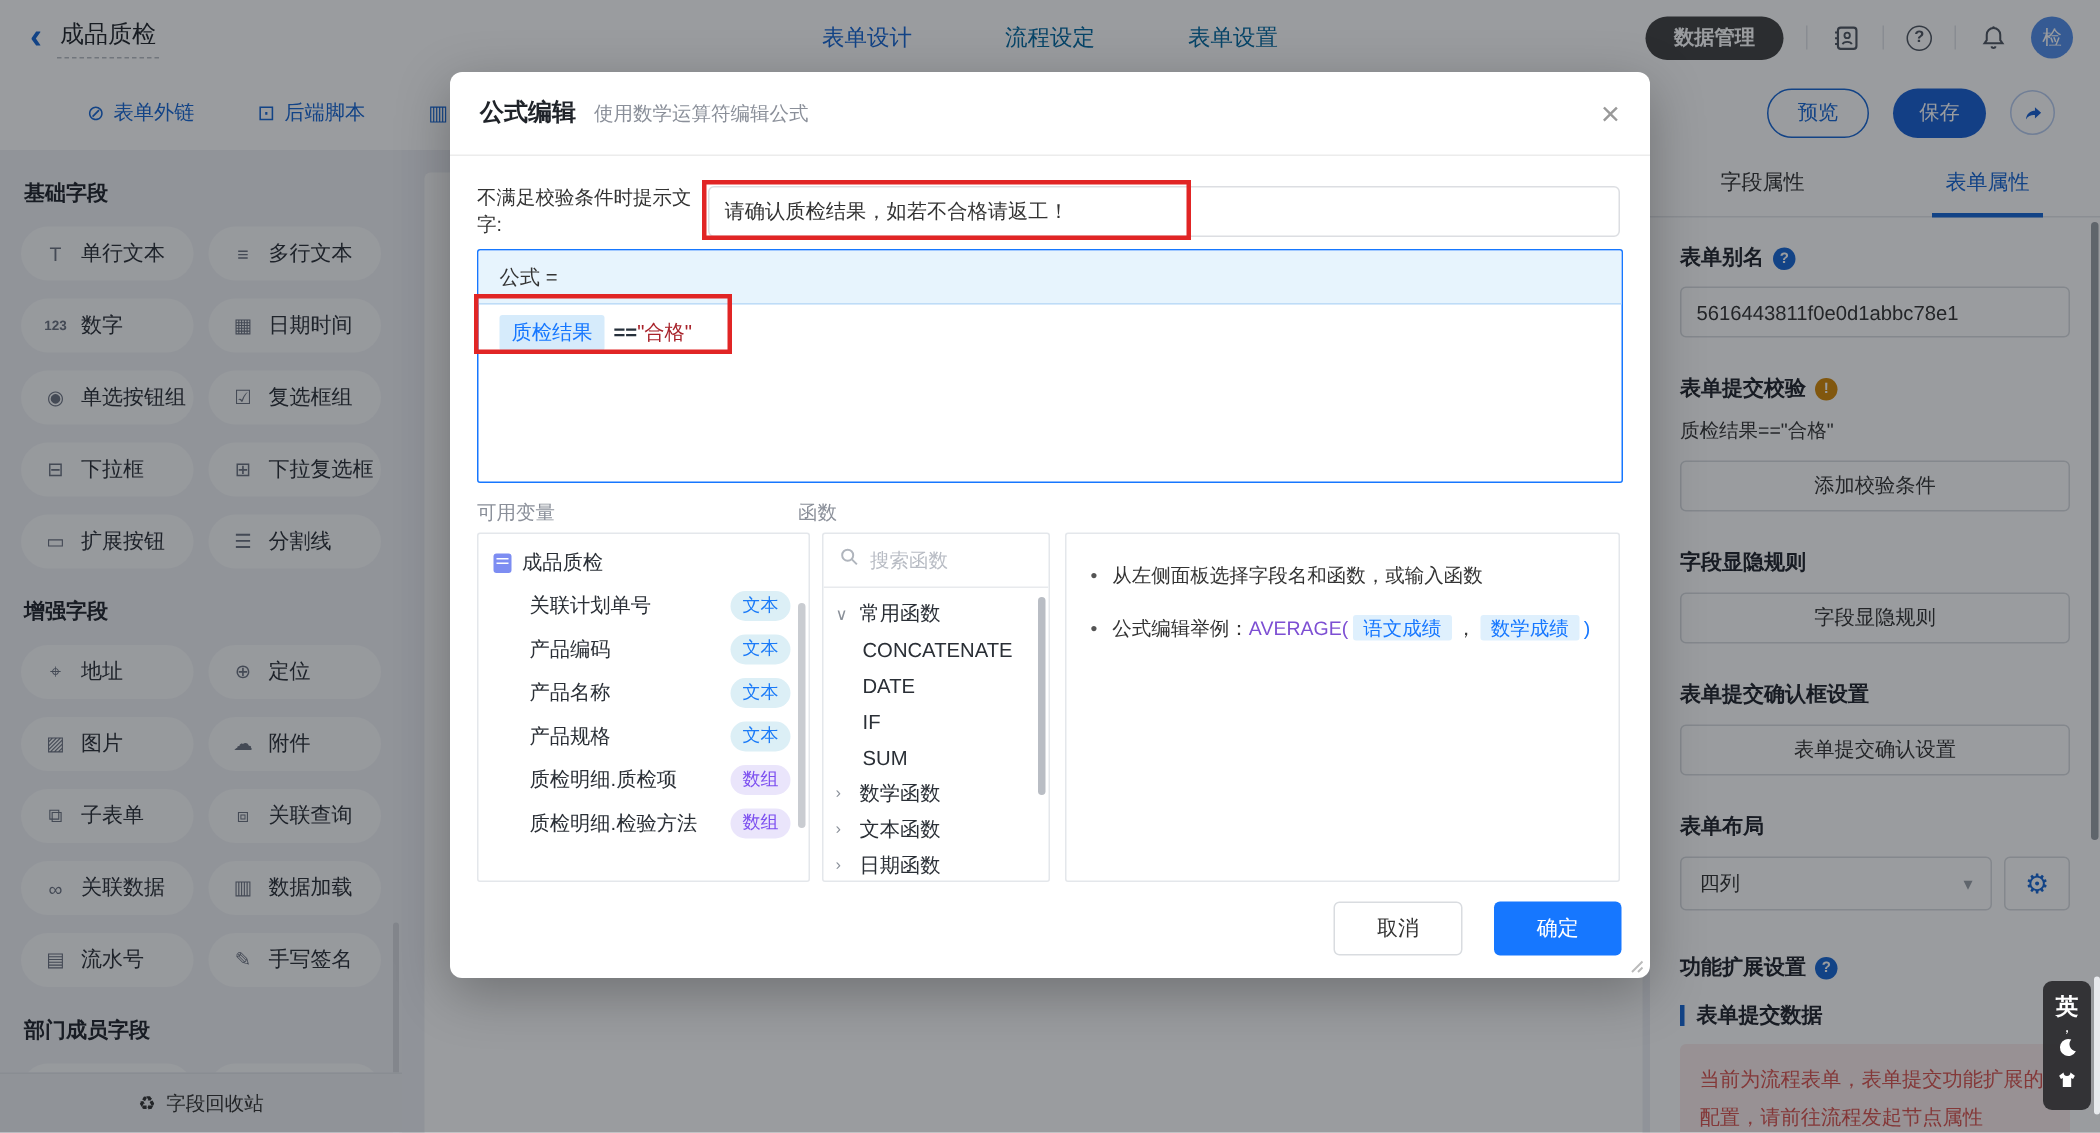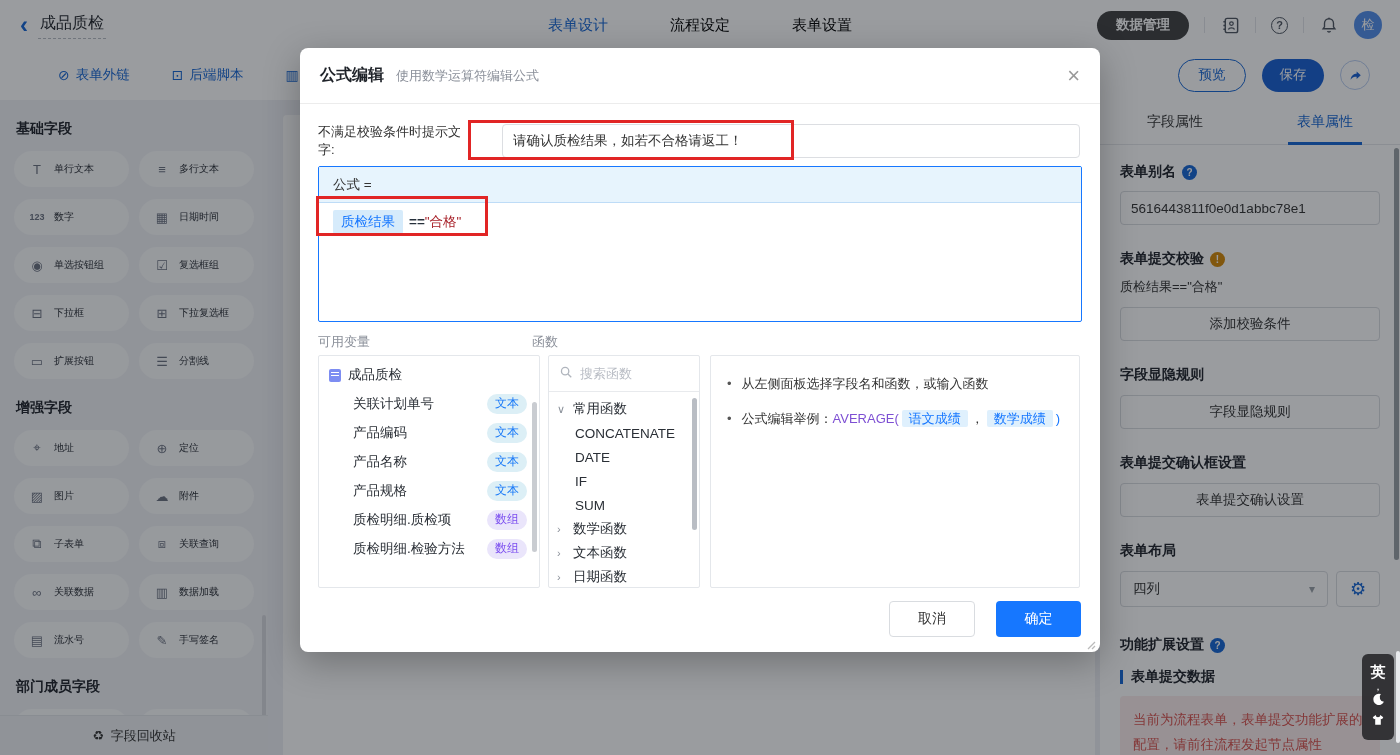--- a/index.html
+++ b/index.html
@@ -8,21 +8,21 @@
 
   
   #app { position:absolute; inset:0; }
 
   
   .navbar { position:absolute; top:0; left:0; right:0; height:50px; background:#fff; z-index:2; }
   .nav-left { position:absolute; left:20px; top:0; height:50px; display:flex; align-items:center; gap:10px; }
   .back-ic { color:#1666d4; font-size:24px; font-weight:bold; line-height:1; cursor:pointer; }
   .form-title { font-size:16px; color:#1f2329; border-bottom:1px dashed #b9bdc4; padding:2px 2px 4px; }
   .nav-tabs { position:absolute; left:50%; transform:translateX(-50%); top:0; height:50px; display:flex; gap:62px; align-items:center; }
-  .nav-tab { font-size:15px; color:#000000; cursor:pointer; }
+  .nav-tab { font-size:15px; color:#0369a1; cursor:pointer; }
   .nav-tab.active { color:#1666d4; }
   .nav-right { position:absolute; right:18px; top:0; height:50px; display:flex; align-items:center; gap:15px; }
   .btn-green { background:#404040; color:#fff; font-size:13.5px; height:29px; padding:0 19px; border:none; border-radius:15px; cursor:pointer;font-weight:bold; }
   .vsep { width:1px; height:16px; background:#e2e4e8; }
   .nav-ic { width:20px; height:20px; display:flex; align-items:center; justify-content:center; cursor:pointer; }
   .help-ic { width:17px; height:17px; border:1.5px solid #4e5560; border-radius:50%; color:#4e5560; font-size:11px; font-weight:bold; display:flex; align-items:center; justify-content:center; cursor:pointer; }
   .avatar { width:28px; height:28px; border-radius:50%; background:#528eea; color:#fff; font-size:13px; display:flex; align-items:center; justify-content:center; cursor:pointer; }
 
   
   .toolbar { position:absolute; top:50px; left:0; right:0; height:50px; background:#fff; z-index:1; }
@@ -34,21 +34,21 @@
   .btn-save { width:62px; height:33px; border-radius:17px; border:none; color:#fff; background:#1760d3; font-size:13.5px; cursor:pointer; }
   .share-circ { width:30px; height:30px; border-radius:50%; border:1px solid #b9cdf0; display:flex; align-items:center; justify-content:center; cursor:pointer; background:#fff; }
 
   
   .sidebar { position:absolute; top:100px; left:0; bottom:0; width:268px; background:#f0f2f5; overflow:hidden; }
   .sb-title { font-size:14px; font-weight:bold; color:#20242b; padding:0 16px; margin:20px 0 13px; }
   .sb-grid { display:grid; grid-template-columns:1fr 1fr; gap:12px 10px; padding:0 14px; }
   .pill { height:36px; background:#fafbfc; border-radius:18px; display:flex; align-items:center; padding:0 0 0 14px; gap:8px; cursor:grab; }
   .pill-ic { width:18px; text-align:center; color:#6b7280; font-size:13px; flex:0 0 auto; }
   .pill-ic.num { font-size:9px; font-weight:bold; letter-spacing:0; }
-  .pill-lb { font-size:10px; color:#2a2f36; white-space:nowrap; }
+  .pill-lb { font-size:14px; color:#2a2f36; white-space:nowrap; }
   .recycle-bar { position:absolute; left:0; right:0; bottom:0; height:40px; background:#eef0f3; border-top:1px solid #e2e5e9; display:flex; align-items:center; justify-content:center; gap:7px; font-size:13px; color:#333; cursor:pointer; z-index:3; }
   .sb-scroll { position:absolute; right:2px; top:515px; width:4px; height:170px; background:#d8dadf; border-radius:2px; }
 
   
   .canvas { position:absolute; top:100px; left:268px; right:300px; bottom:0; background:#eef0f4; overflow:hidden; }
   .form-card { position:absolute; left:15px; top:15px; width:812px; bottom:-10px; background:#fff; border-radius:4px 4px 0 0; padding:22px 0 0 18px; }
   .fc-label { font-size:13px; color:#333; margin-bottom:10px; }
   .fc-req { color:#e34d59; margin-right:2px; }
   .fc-divider { height:1px; background:#e8eaed; width:120px; margin:10px 0 24px; }
   .fc-input { width:300px; height:32px; border:1px solid #dcdfe3; border-radius:3px; margin-bottom:28px; background:#fff; }
@@ -81,21 +81,21 @@
   .overlay { position:absolute; inset:0; background:rgba(15,19,26,.42); z-index:40; }
 
   
   .modal { position:absolute; left:300px; top:48px; width:800px; height:604px; background:#fff; border-radius:8px; z-index:50; box-shadow:0 10px 36px rgba(0,0,0,.28); }
   .m-head { height:56px; border-bottom:1px solid #ececec; display:flex; align-items:center; padding:0 20px; }
   .m-title { font-size:16px; font-weight:bold; color:#1f2329; }
   .m-sub { font-size:13px; color:#8a8f99; margin-left:12px; }
   .m-close { margin-left:auto; font-size:22px; color:#999; cursor:pointer; line-height:1; }
   .hint-row { position:absolute; left:18px; right:20px; top:76px; height:34px; display:flex; align-items:center; }
   .hint-lb { font-size:13px; color:#333; width:154px; flex:0 0 auto; }
-  .hint-input { flex:1; height:34px; border:1px solid #dcdee2; border-radius:4px; padding:5px 10px; font-size:13.5px; color:#333; font-family:inherit;margin-left:30px; }
+  .hint-input { flex:1; height:34px; border:1px solid #dcdee2; border-radius:4px; padding:5px 10px; font-size:13.5px; color:#333; font-family:inherit; }
   .fx-box { position:absolute; left:18px; right:18px; top:118px; height:156px; border:1px solid #1677ff; border-radius:2px; overflow:hidden; }
   .fx-head { height:36px; background:#e7f4fd; border-bottom:1px solid #bedcf7; display:flex; align-items:center; padding:0 14px; font-size:13.5px; color:#333; }
   .fx-body { padding:7px 14px; font-size:13.5px; }
   .fx-chip { display:inline-block; background:#d6ebfb; color:#1677ff; padding:3px 8px; border-radius:2px; }
   .fx-op { color:#26303b; margin-left:6px; font-weight:bold; }
   .fx-val { color:#a8222a; }
   .pane-label { position:absolute; top:285px; font-size:13px; color:#8a8f99; }
   .pane { position:absolute; top:307px; height:233px; border:1px solid #e4e7eb; border-radius:2px; overflow:hidden; background:#fff; }
   .p1 { left:18px; width:222px; } .p2 { left:248px; width:152px; } .p3 { left:410px; width:370px; }
   .v-tab { height:38px; display:flex; align-items:center; padding:0 16px; font-size:13.5px; color:#1666d4; border-bottom:1px solid #e8eaed; cursor:pointer; }

